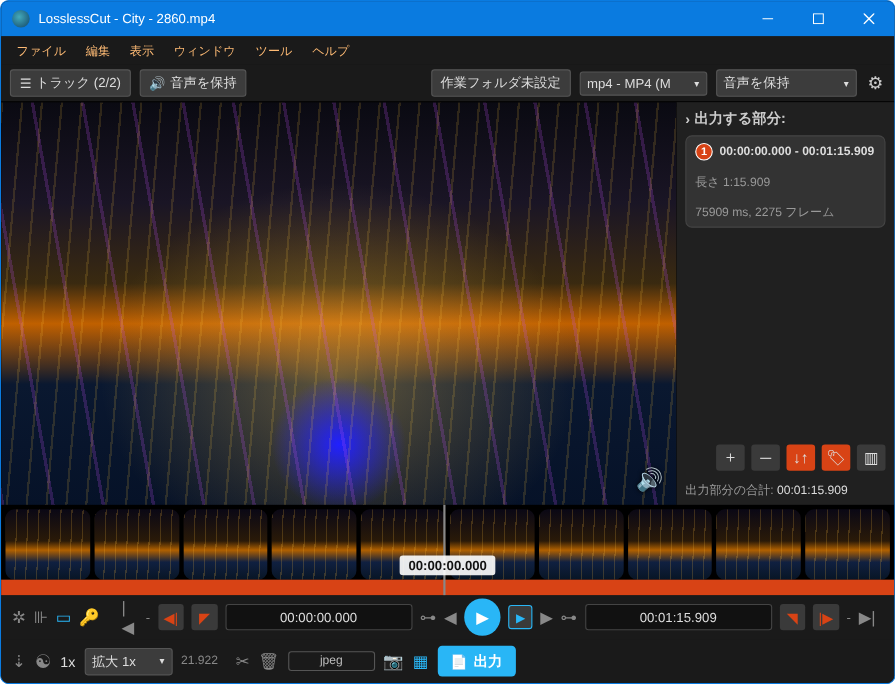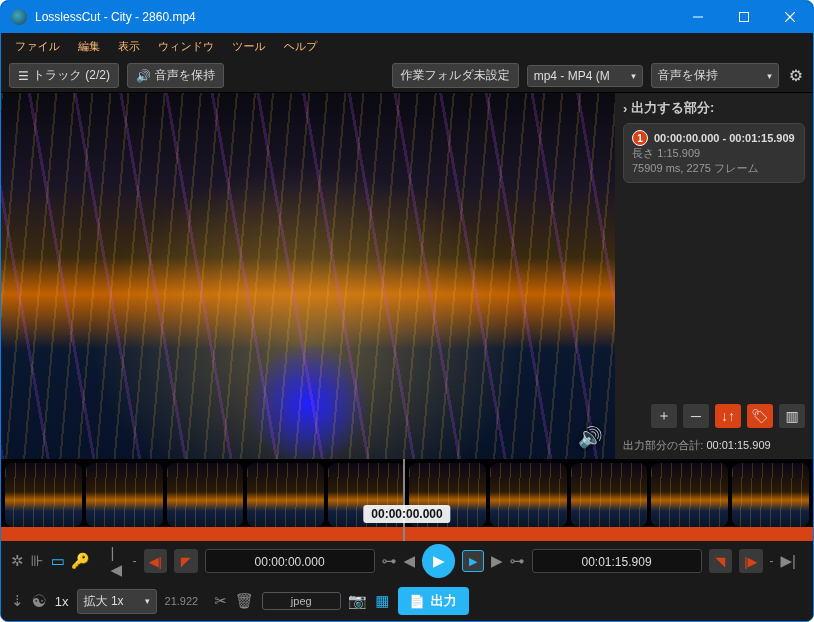--- a/index.html
+++ b/index.html
@@ -26,21 +26,21 @@
  position:relative;overflow:hidden}
 .video::before{content:"";position:absolute;inset:0;background:
  repeating-linear-gradient(95deg,rgba(255,200,60,.15) 0 2px,transparent 2px 18px),
  repeating-linear-gradient(80deg,rgba(200,80,255,.2) 0 3px,transparent 3px 45px)}
 .vol-icon{position:absolute;bottom:10px;right:12px;color:#ddd;font-size:20px;text-shadow:0 0 4px #000}
 .side{width:198px;background:#202020;display:flex;flex-direction:column;padding:6px 8px;gap:6px}
 .side-hdr{display:flex;align-items:center;gap:4px;color:#ccc;font-size:13px;font-weight:bold}
 .seg{background:#333;border:1px solid #444;border-radius:6px;padding:6px 8px}
 .seg-row1{display:flex;align-items:center;gap:6px;color:#ddd;font-size:11px;font-weight:bold}
 .seg-num{width:16px;height:16px;background:#d84315;border:1px solid #fff;border-radius:50%;color:#fff;font-size:10px;font-weight:bold;display:flex;align-items:center;justify-content:center}
-.seg-sub{color:#999;font-size:11px;margin-top:0}
+.seg-sub{color:#999;font-size:11px;margin-top:12px}
 .side .sp{flex:1}
 .sq-row{display:flex;gap:6px;justify-content:flex-end;align-items:center}
 .sq{width:26px;height:24px;background:#3a3a3a;border-radius:3px;display:flex;align-items:center;justify-content:center;color:#ddd;font-size:14px;cursor:pointer}
 .sq.o{background:#d84315}
 .total{color:#999;font-size:11px;margin-top:4px}
 .total b{color:#ddd;font-weight:normal}
 .thumbs{height:68px;background:#000;display:flex;gap:4px;padding:4px 4px 0;position:relative}
 .th{flex:1;border-radius:8px;background:linear-gradient(180deg,#0a0815 0%,#2a1a08 45%,#b06000 58%,#102040 75%,#081525 100%);position:relative;overflow:hidden}
 .th::after{content:"";position:absolute;inset:0;background:repeating-linear-gradient(92deg,rgba(255,190,60,.2) 0 1px,transparent 1px 10px)}
 .seg-bar{height:14px;background:#d84315;margin:0;position:relative}

